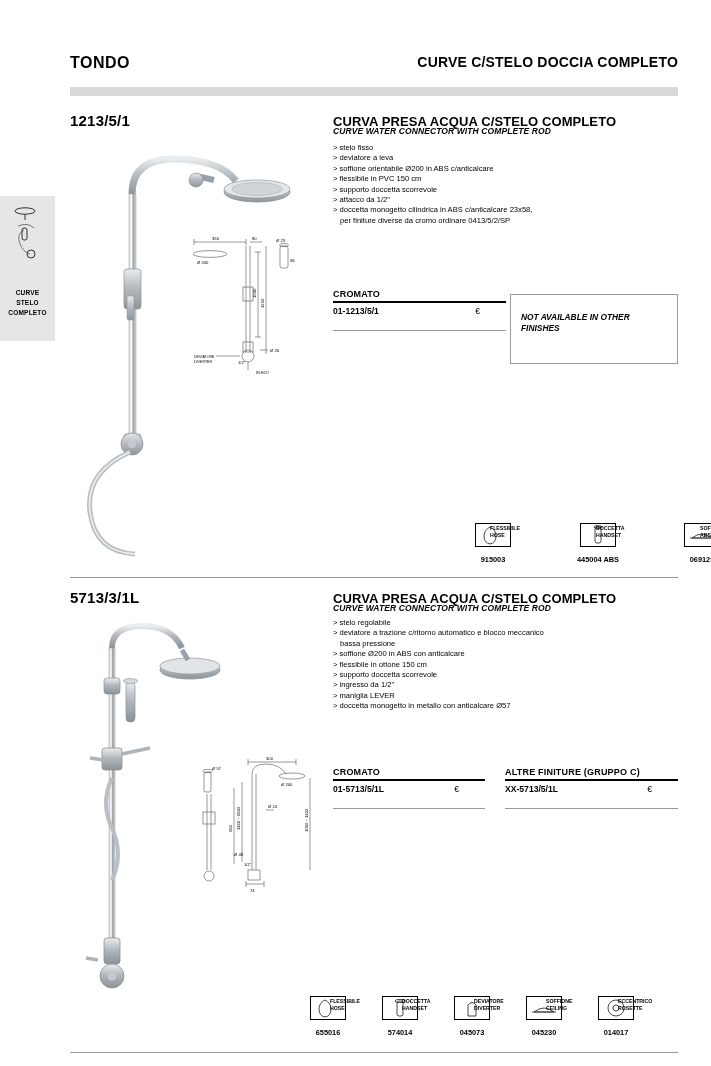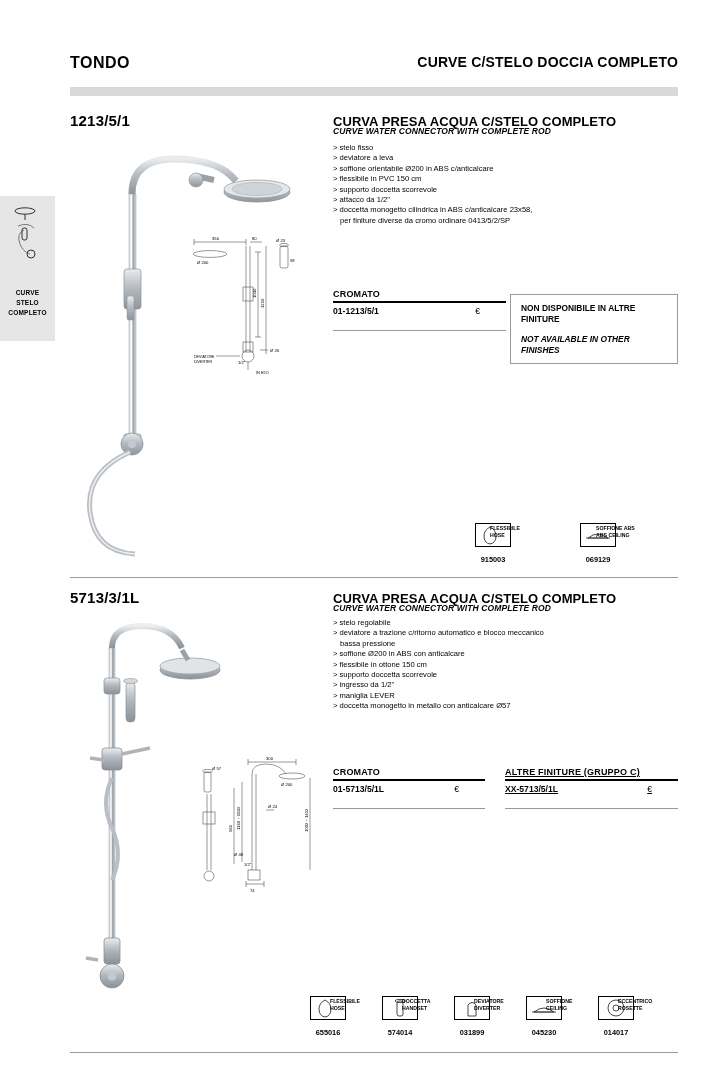--- a/index.html
+++ b/index.html
@@ -251,36 +251,48 @@
   <div class="price-block" style="left:333px;top:253px;width:173px;">
     <div class="price-label">CROMATO</div>
     <div class="price-head-rule"></div>
     <div class="price-row">
       <span class="price-code">01-1213/5/1</span>
       <span class="price-cur">€</span>
     </div>
   </div>
 
   <div class="notice" style="left:510px;top:258px;width:168px;height:70px;">
-    <div class="l1">NON DISPONIBILE IN ALTRE FINITURE</div>
     <div class="l2">NOT AVAILABLE IN OTHER FINISHES</div>
   </div>
 
   <div class="acc-row" style="left:452px;top:487px;gap:24px;">
     <div class="acc" style="width:82px;">
       <div class="box">
         <svg width="34" height="22" viewBox="0 0 34 22">
             <path d="M14 3 q-6 3 -6 9 q0 7 6 8 q6 -1 6 -8 q0 -6 -6 -9 z" fill="none" stroke="#333" stroke-width="0.9"></path>
           </svg>
       </div>
       <div class="cap">
         <div>FLESSIBILE</div>
         <div>HOSE</div>
       </div>
       <div class="code">915003</div>
+    </div>
+    <div class="acc" style="width:80px;">
+      <div class="box">
+        <svg width="34" height="22" viewBox="0 0 34 22">
+            <rect x="14" y="3" width="6" height="16" rx="2" fill="none" stroke="#333" stroke-width="0.9"></rect>
+            <ellipse cx="17" cy="3" rx="4" ry="1.4" fill="none" stroke="#333" stroke-width="0.9"></ellipse>
+          </svg>
+      </div>
+      <div class="cap">
+        <div>DOCCETTA</div>
+        <div>HANDSET</div>
+      </div>
+      <div class="code">445004 ABS</div>
     </div>
     <div class="acc" style="width:80px;">
       <div class="box">
         <svg width="34" height="22" viewBox="0 0 34 22">
             <path d="M7 14 q10 -8 20 0 z" fill="none" stroke="#333" stroke-width="0.9"></path>
             <line x1="5" y1="14" x2="29" y2="14" stroke="#333" stroke-width="0.9"></line>
           </svg>
       </div>
       <div class="cap">
         <div>SOFFIONE ABS</div>
@@ -395,21 +407,21 @@
 
   <div class="price-block" style="left:333px;top:731px;width:152px;">
     <div class="price-label">CROMATO</div>
     <div class="price-head-rule"></div>
     <div class="price-row">
       <span class="price-code">01-5713/5/1L</span>
       <span class="price-cur">€</span>
     </div>
   </div>
 
-  <div class="price-block" style="left:505px;top:731px;width:173px;text-decoration:underline;">
+  <div class="price-block" style="left:505px;top:731px;width:173px;">
     <div class="price-label">ALTRE FINITURE (GRUPPO C)</div>
     <div class="price-head-rule"></div>
     <div class="price-row">
       <span class="price-code">XX-5713/5/1L</span>
       <span class="price-cur">€</span>
     </div>
   </div>
 
   <div class="acc-row" style="left:292px;top:960px;">
     <div class="acc" style="width:72px;">
@@ -440,21 +452,21 @@
     <div class="acc" style="width:72px;">
       <div class="box">
         <svg width="34" height="22" viewBox="0 0 34 22">
             <path d="M13 19 l0 -11 q4 -5 8 0 l0 11 z" fill="none" stroke="#333" stroke-width="0.9"></path>
           </svg>
       </div>
       <div class="cap">
         <div>DEVIATORE</div>
         <div>DIVERTER</div>
       </div>
-      <div class="code">031899</div>
+      <div class="code">045073</div>
     </div>
     <div class="acc" style="width:72px;">
       <div class="box">
         <svg width="34" height="22" viewBox="0 0 34 22">
             <path d="M7 15 q10 -8 20 0 z" fill="none" stroke="#333" stroke-width="0.9"></path>
             <line x1="5" y1="15" x2="29" y2="15" stroke="#333" stroke-width="0.9"></line>
           </svg>
       </div>
       <div class="cap">
         <div>SOFFIONE</div>

